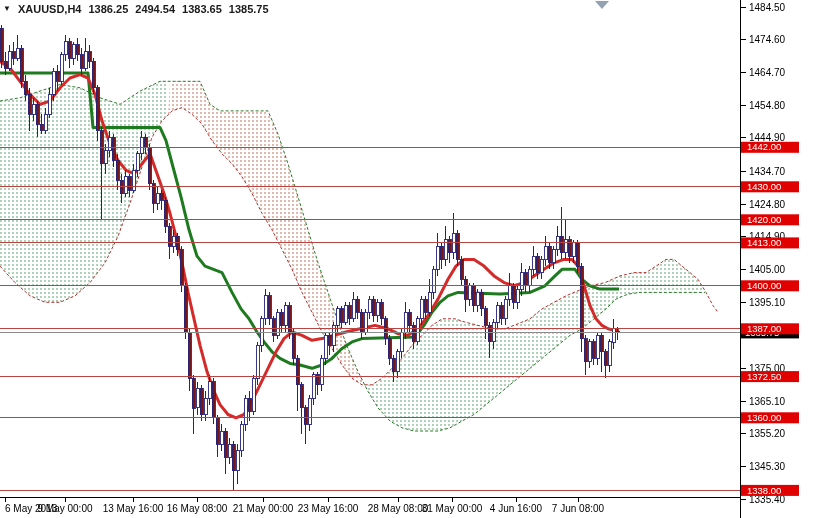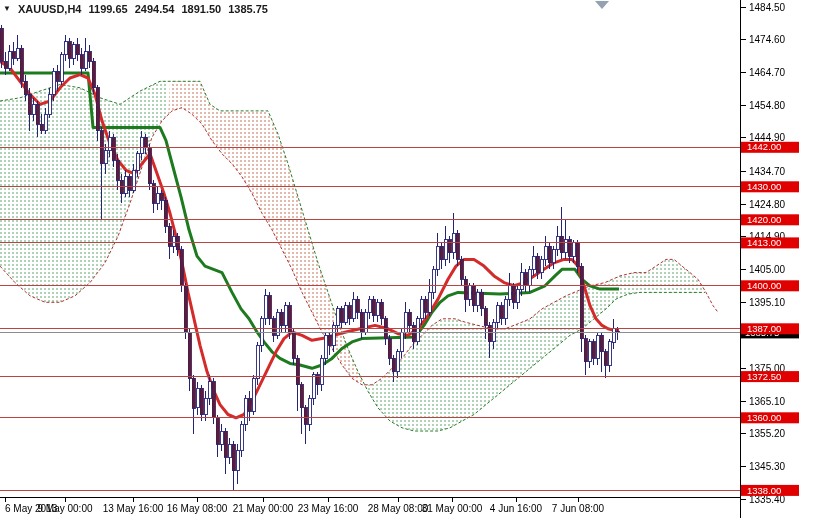--- a/index.html
+++ b/index.html
@@ -11,23 +11,23 @@
   .titlebar .marker{font-size:8px;transform:translateY(-1px);}
   text{font-family:"Liberation Sans",sans-serif;}
 </style>
 </head>
 <body>
 
 <div class="screen">
   <div class="titlebar">
     <span class="marker">▼</span>
     <span>XAUUSD,H4</span>
-    <span>1199.65</span>
+    <span>1386.25</span>
     <span>2494.54</span>
-    <span>1891.50</span>
+    <span>1383.65</span>
     <span>1385.75</span>
   </div>
   <svg id="chart" width="815" height="518">
       <defs>
         <pattern id="pd-g" width="4" height="4" patternUnits="userSpaceOnUse">
           <circle cx="1" cy="1" r="0.8" fill="#4a9a5a"></circle>
         </pattern>
         <pattern id="pd-r" width="4" height="4" patternUnits="userSpaceOnUse">
           <circle cx="1" cy="1" r="0.8" fill="#c06040"></circle>
         </pattern>

